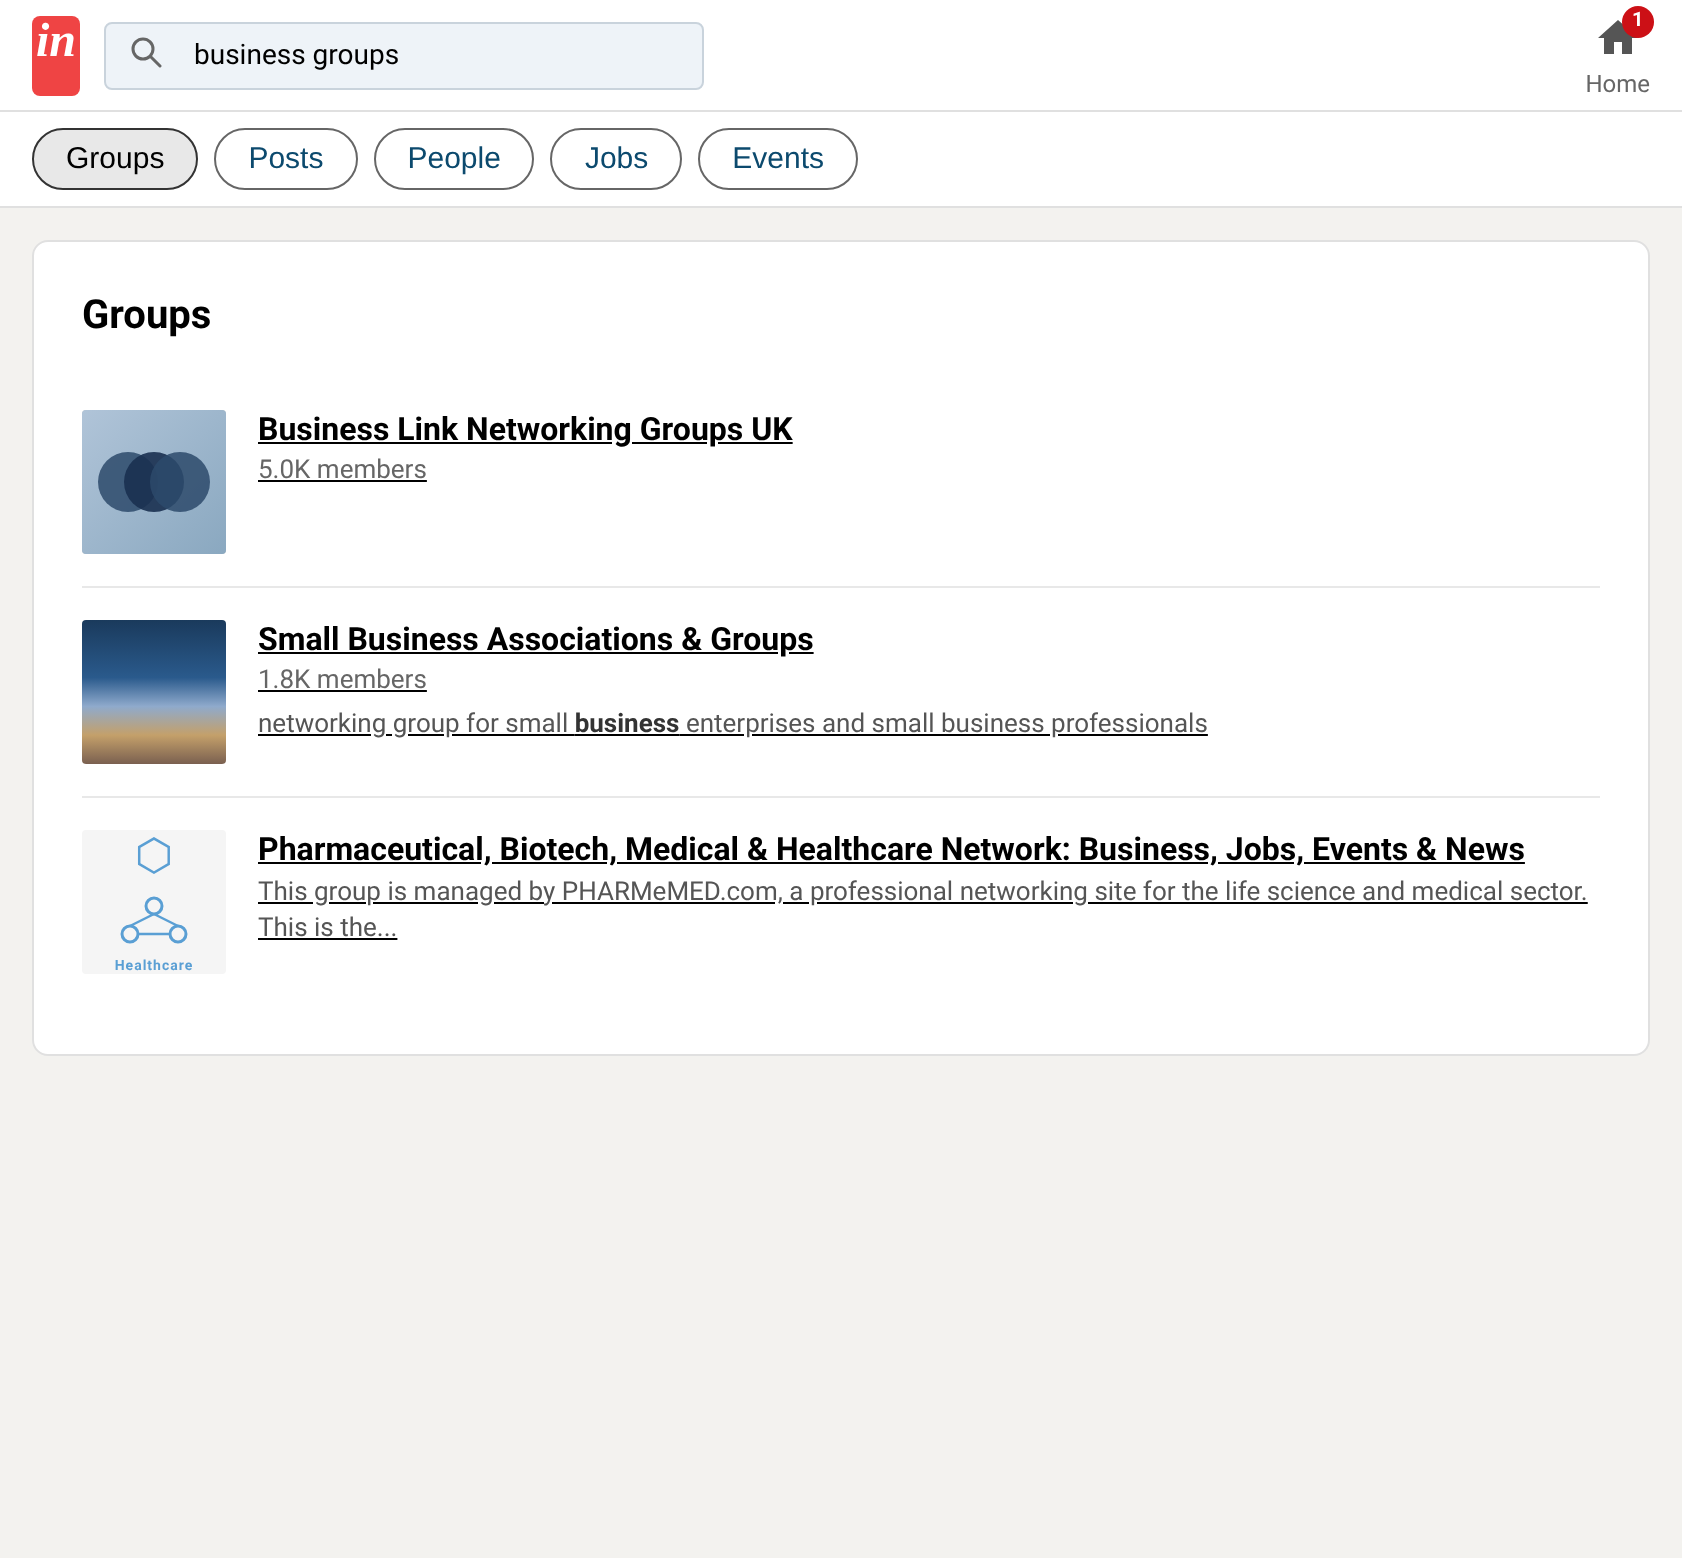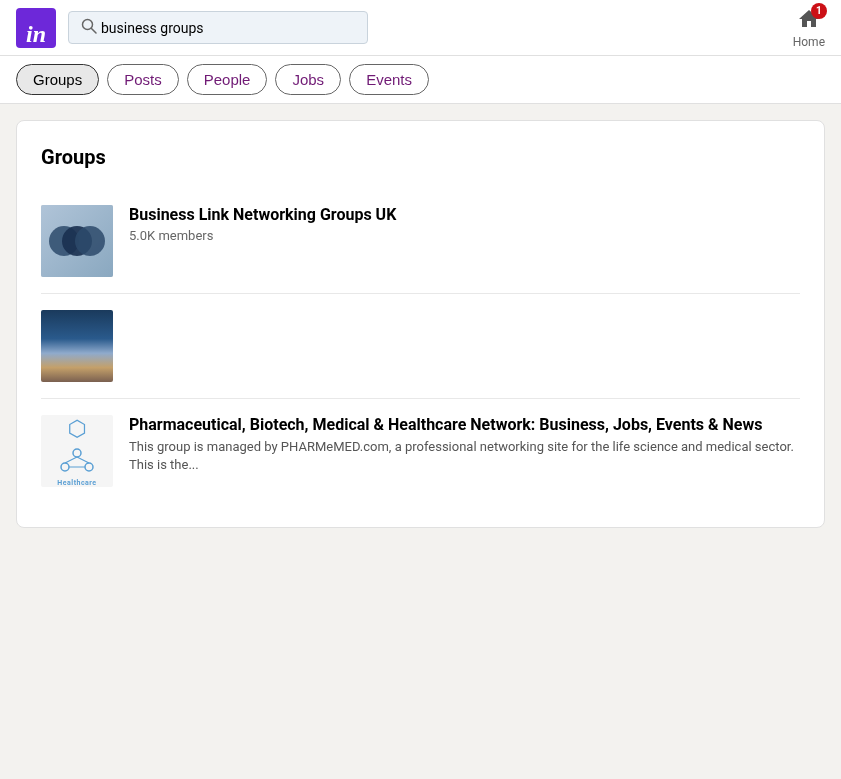--- a/index.html
+++ b/index.html
@@ -14,45 +14,45 @@
     .header {
       background: #fff;
       border-bottom: 1px solid #e0e0e0;
       padding: 8px 16px;
       display: flex;
       align-items: center;
       gap: 12px;
       height: 56px;
     }
     .linkedin-logo {
-      width: 40px;
+      width: 24px;
       height: 40px;
-      background: #6d28d9;
+      background: #ef4444;
       border-radius: 4px;
       display: flex;
-      align-items: flex-end;
+      align-items: flex-start;
       justify-content: center;
       flex-shrink: 0;
     }
     .linkedin-logo span {
       color: white;
       font-weight: 900;
       font-size: 24px;
       font-style: italic;
       font-family: Georgia, serif;
     }
     .search-bar {
       display: flex;
       align-items: center;
       background: #eef3f8;
       border: 1px solid #c9d3dc;
       border-radius: 4px;
       padding: 6px 12px;
       width: 300px;
-      gap: 4px;
+      gap: 16px;
     }
     .search-icon-wrap {
       color: #666;
       font-size: 14px;
     }
     .search-input-text {
       font-size: 14px;
       color: #000;
       background: transparent;
       border: none;
@@ -106,21 +106,21 @@
       gap: 8px;
       align-items: center;
       overflow: hidden;
     }
     .filter-tab {
       padding: 6px 16px;
       border-radius: 20px;
       border: 1px solid #666;
       background: transparent;
       font-size: 15px;
-      color: #701a75;
+      color: #0c4a6e;
       cursor: pointer;
       white-space: nowrap;
       font-weight: 400;
     }
     .filter-tab.active {
       background: #e8e8e8;
       border-color: #333;
       font-weight: 500;
       color: #000;
     }
@@ -237,20 +237,21 @@
     }
     .pharme-text {
       font-size: 7px;
       color: #5a9fd4;
       font-weight: 700;
       letter-spacing: 0.5px;
     }
 
     .group-info {
       flex: 1;
+      text-decoration: underline;
     }
     .group-name {
       font-size: 16px;
       font-weight: 700;
       color: #000;
       margin-bottom: 2px;
       line-height: 1.3;
     }
     .group-members {
       font-size: 13px;
@@ -316,20 +317,27 @@
       </div>
       <div class="group-info">
         <div class="group-name">Business Link Networking Groups UK</div>
         <div class="group-members">5.0K members</div>
       </div>
     </div>
 
     <div class="group-item">
       <div class="group-thumbnail">
         <div class="thumb-landscape"></div>
+      </div>
+      <div class="group-info">
+        <div class="group-name">Small Business Associations &amp; Groups</div>
+        <div class="group-members">1.8K members</div>
+        <div class="group-desc">
+          networking group for small <strong>business</strong> enterprises and small business professionals
+        </div>
       </div>
     </div>
 
     <div class="group-item">
       <div class="group-thumbnail">
         <div class="thumb-pharme">
           <span class="pharme-icon">⬡</span>
           <svg width="44" height="30" viewBox="0 0 44 30">
             <circle cx="22" cy="8" r="4" fill="none" stroke="#5a9fd4" stroke-width="1.5"></circle>
             <circle cx="10" cy="22" r="4" fill="none" stroke="#5a9fd4" stroke-width="1.5"></circle>

